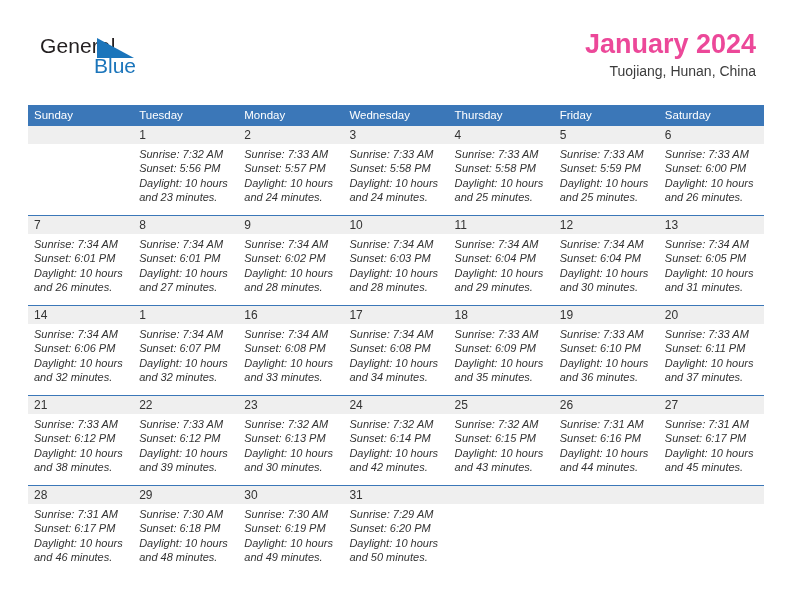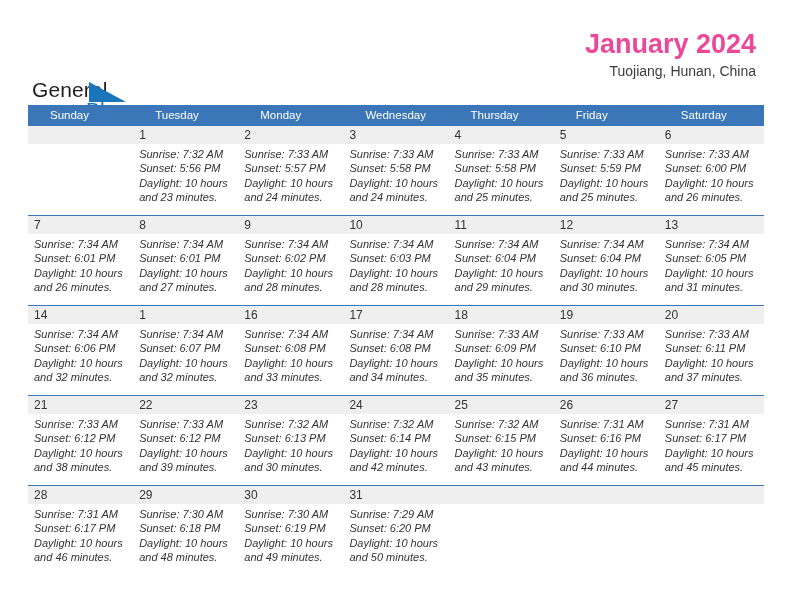--- a/index.html
+++ b/index.html
@@ -25,25 +25,24 @@
   
   .topbar {
     position: absolute;
     left: 0;
     top: 0;
     width: 792px;
     height: 76px;
   }
   .logo {
     position: absolute;
-    left: 32px;
+    left: 40px;
     top: 34px;
     width: 120px;
     height: 48px;
-    margin-top: 44px;
   }
   .logo-general {
     position: absolute;
     left: 0;
     top: 0;
     font-size: 21px;
     letter-spacing: .1px;
     color: #231f20;
     font-family: "Liberation Sans", sans-serif;
   }
@@ -99,21 +98,20 @@
     height: 21px;
   }
   .dow {
     flex: 1 1 0;
     color: #ffffff;
     font-size: 11.5px;
     line-height: 21px;
     padding-left: 6px;
     box-sizing: border-box;
     white-space: nowrap;
-    margin-left: 16px;
   }
 
   .week {
     position: relative;
     border-top: 1px solid #3b77b8;
   }
   .week:first-of-type {
     border-top: none;
   }
   .daynum-band {

